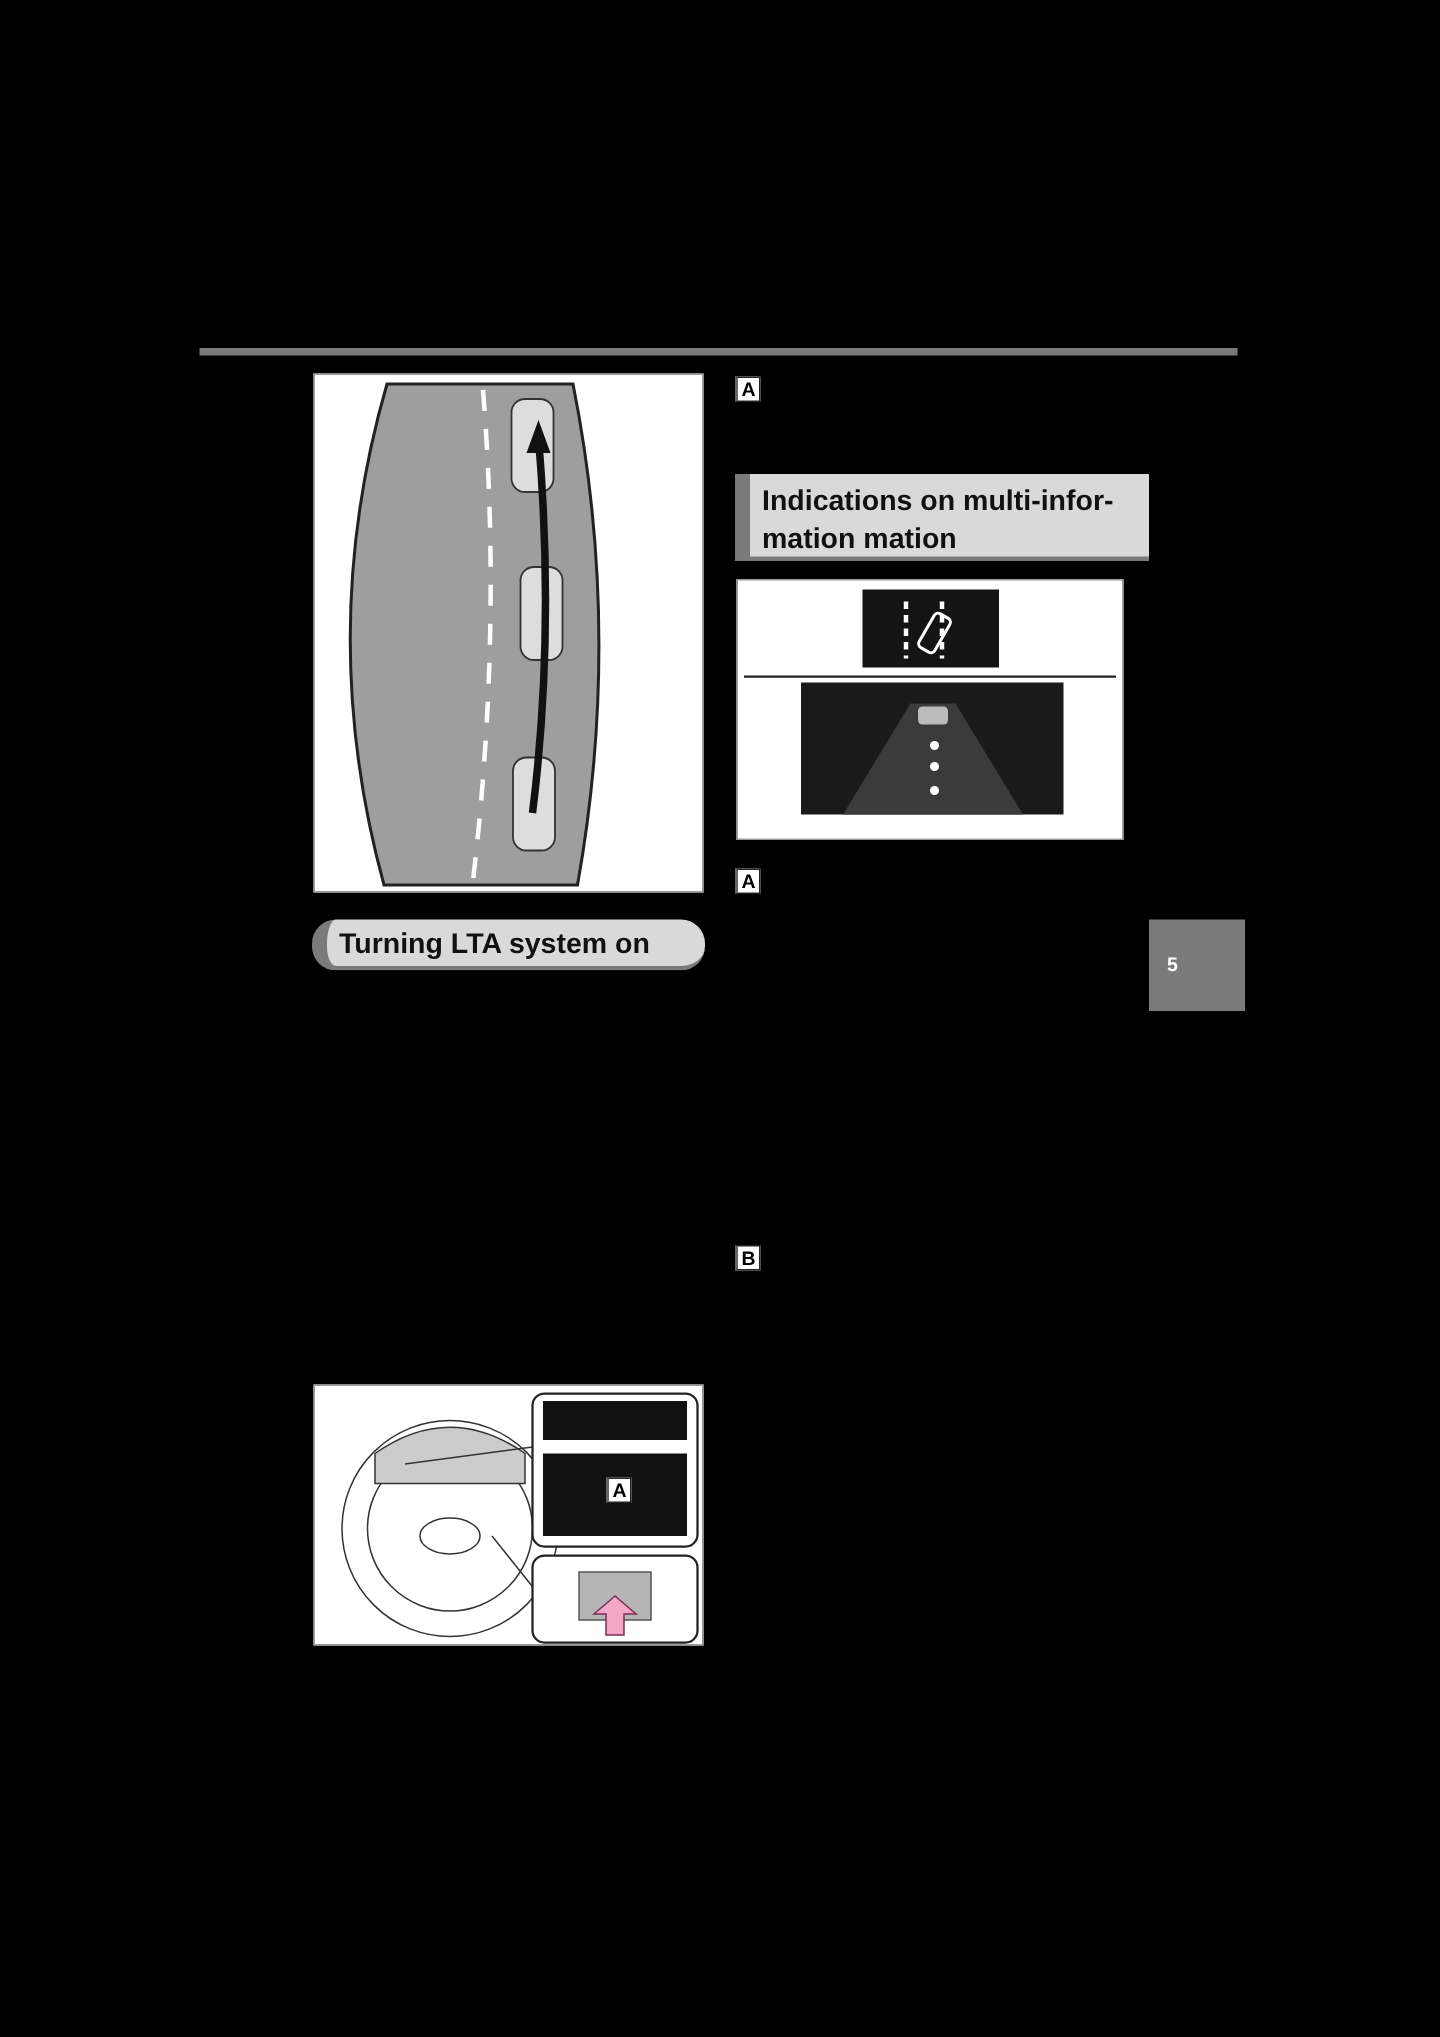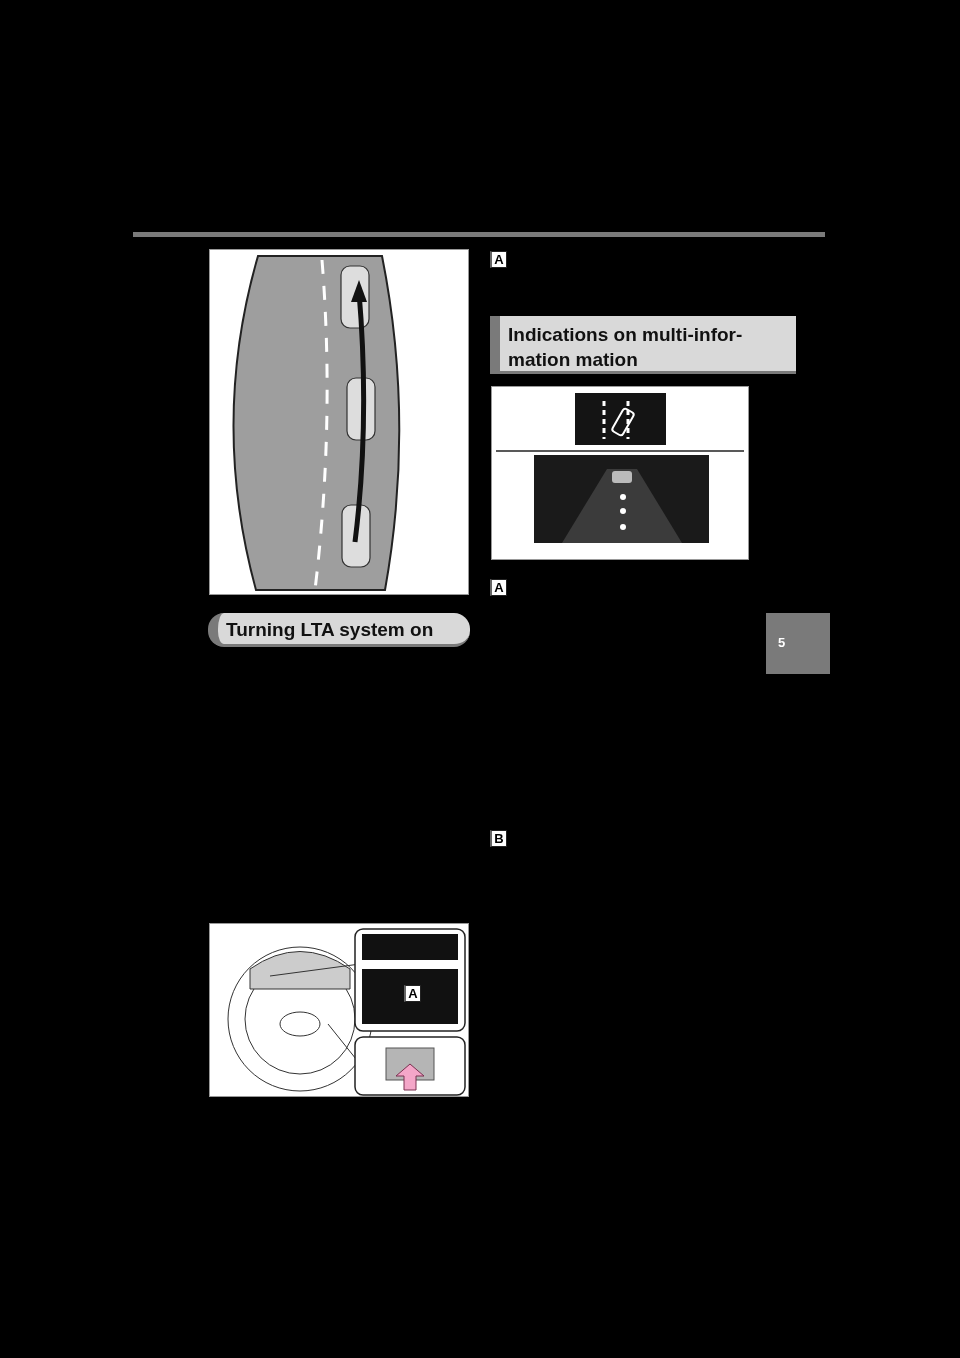--- a/index.html
+++ b/index.html
@@ -4,21 +4,21 @@
 <style>
   html, body { margin:0; padding:0; }
   body { width:960px; height:1358px; background:#000; position:relative; overflow:hidden; font-family:"Liberation Sans", sans-serif; }
   .rule { position:absolute; left:133px; top:232px; width:692px; height:5px; background:#7a7a7a; }
   .figure { position:absolute; background:#fff; border:1px solid #999; box-sizing:border-box; }
   .fig-road { left:209px; top:249px; width:260px; height:346px; }
   .fig-mid { left:491px; top:386px; width:258px; height:174px; }
   .fig-wheel { left:209px; top:923px; width:260px; height:174px; }
   .section-head { position:absolute; background:#d9d9d9; border-left:10px solid #7a7a7a; border-bottom:3px solid #7a7a7a; box-sizing:border-box; font-weight:bold; color:#111; font-size:19px; line-height:25px; padding:6px 8px; }
   .head-lta { left:208px; top:613px; width:262px; height:34px; padding-top:4px;border-radius:16px; }
-  .head-mid { left:490px; top:316px; width:306px; height:58px; padding-top:6px; }
+  .head-mid { left:490px; top:316px; width:276px; height:58px; padding-top:6px; }
   .callout { position:absolute; width:17px; height:17px; background:#fff; border:1px solid #222; border-left:2px solid #666; box-sizing:border-box; font-weight:bold; font-size:13px; line-height:15px; text-align:center; color:#000; }
   .chapter-tab { position:absolute; left:766px; top:613px; width:64px; height:61px; background:#7a7a7a; color:#fff; font-weight:bold; font-size:13px; }
   .chapter-tab span { position:absolute; left:12px; top:22px; }
   svg { display:block; }
 </style>
 </head>
 <body>
 
 <div class="rule"></div>
 

